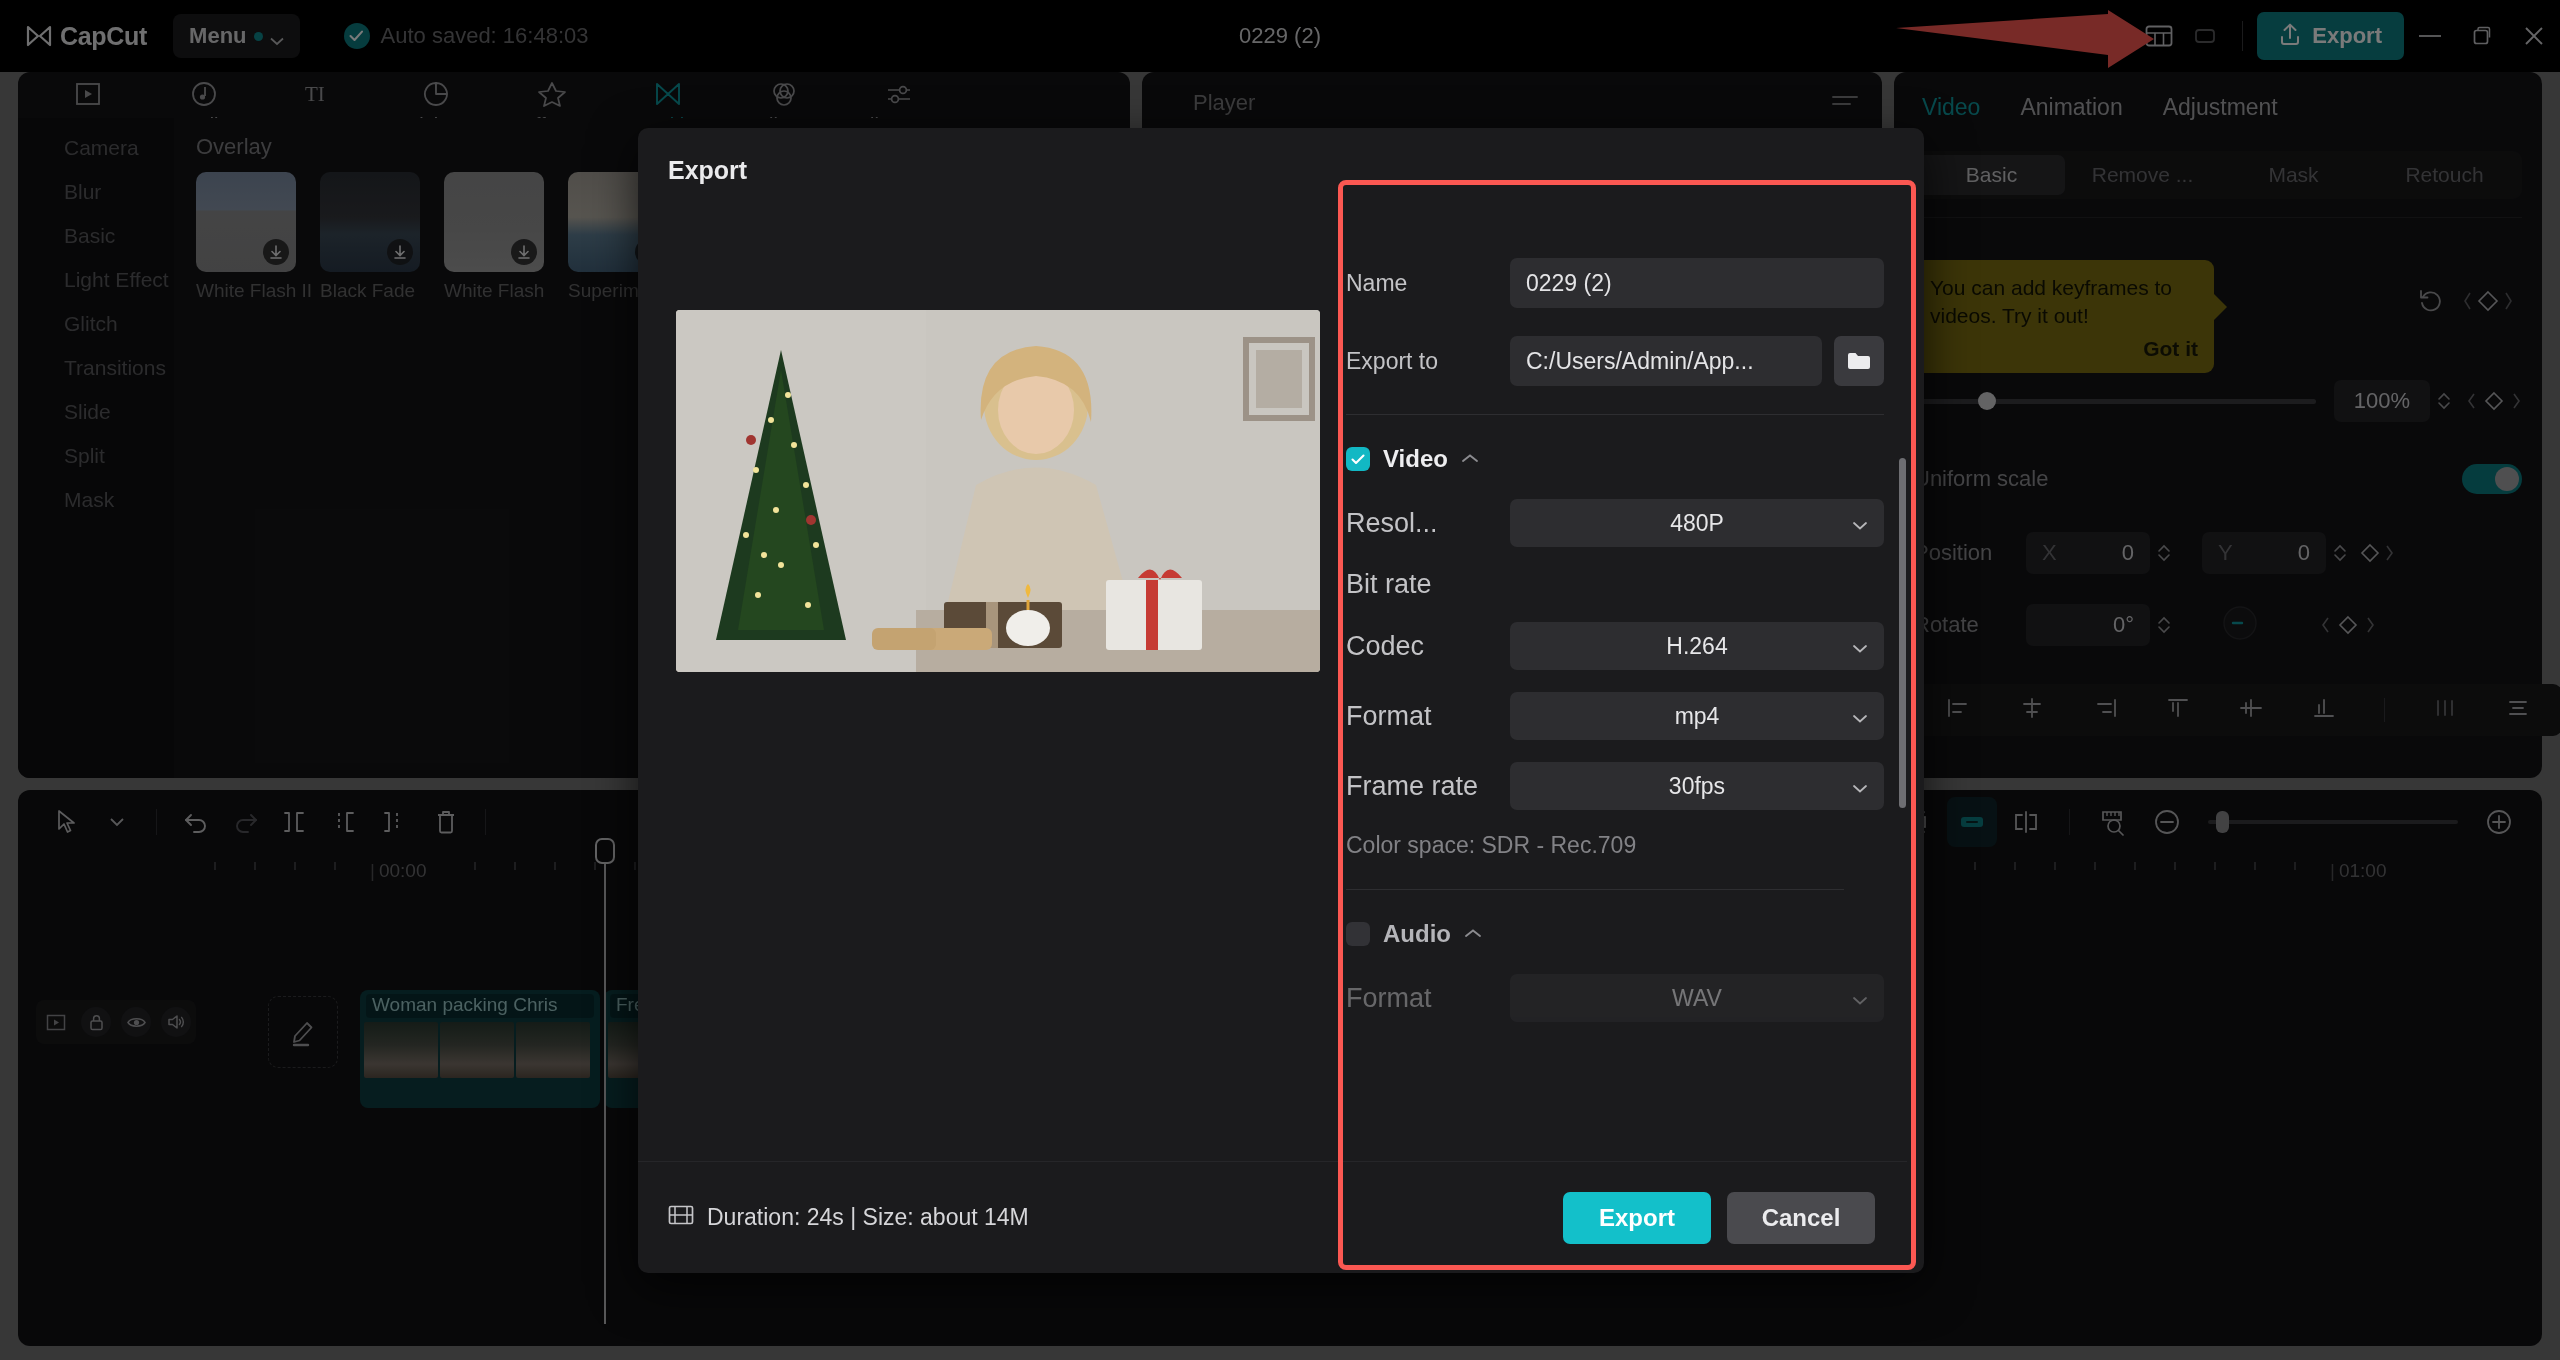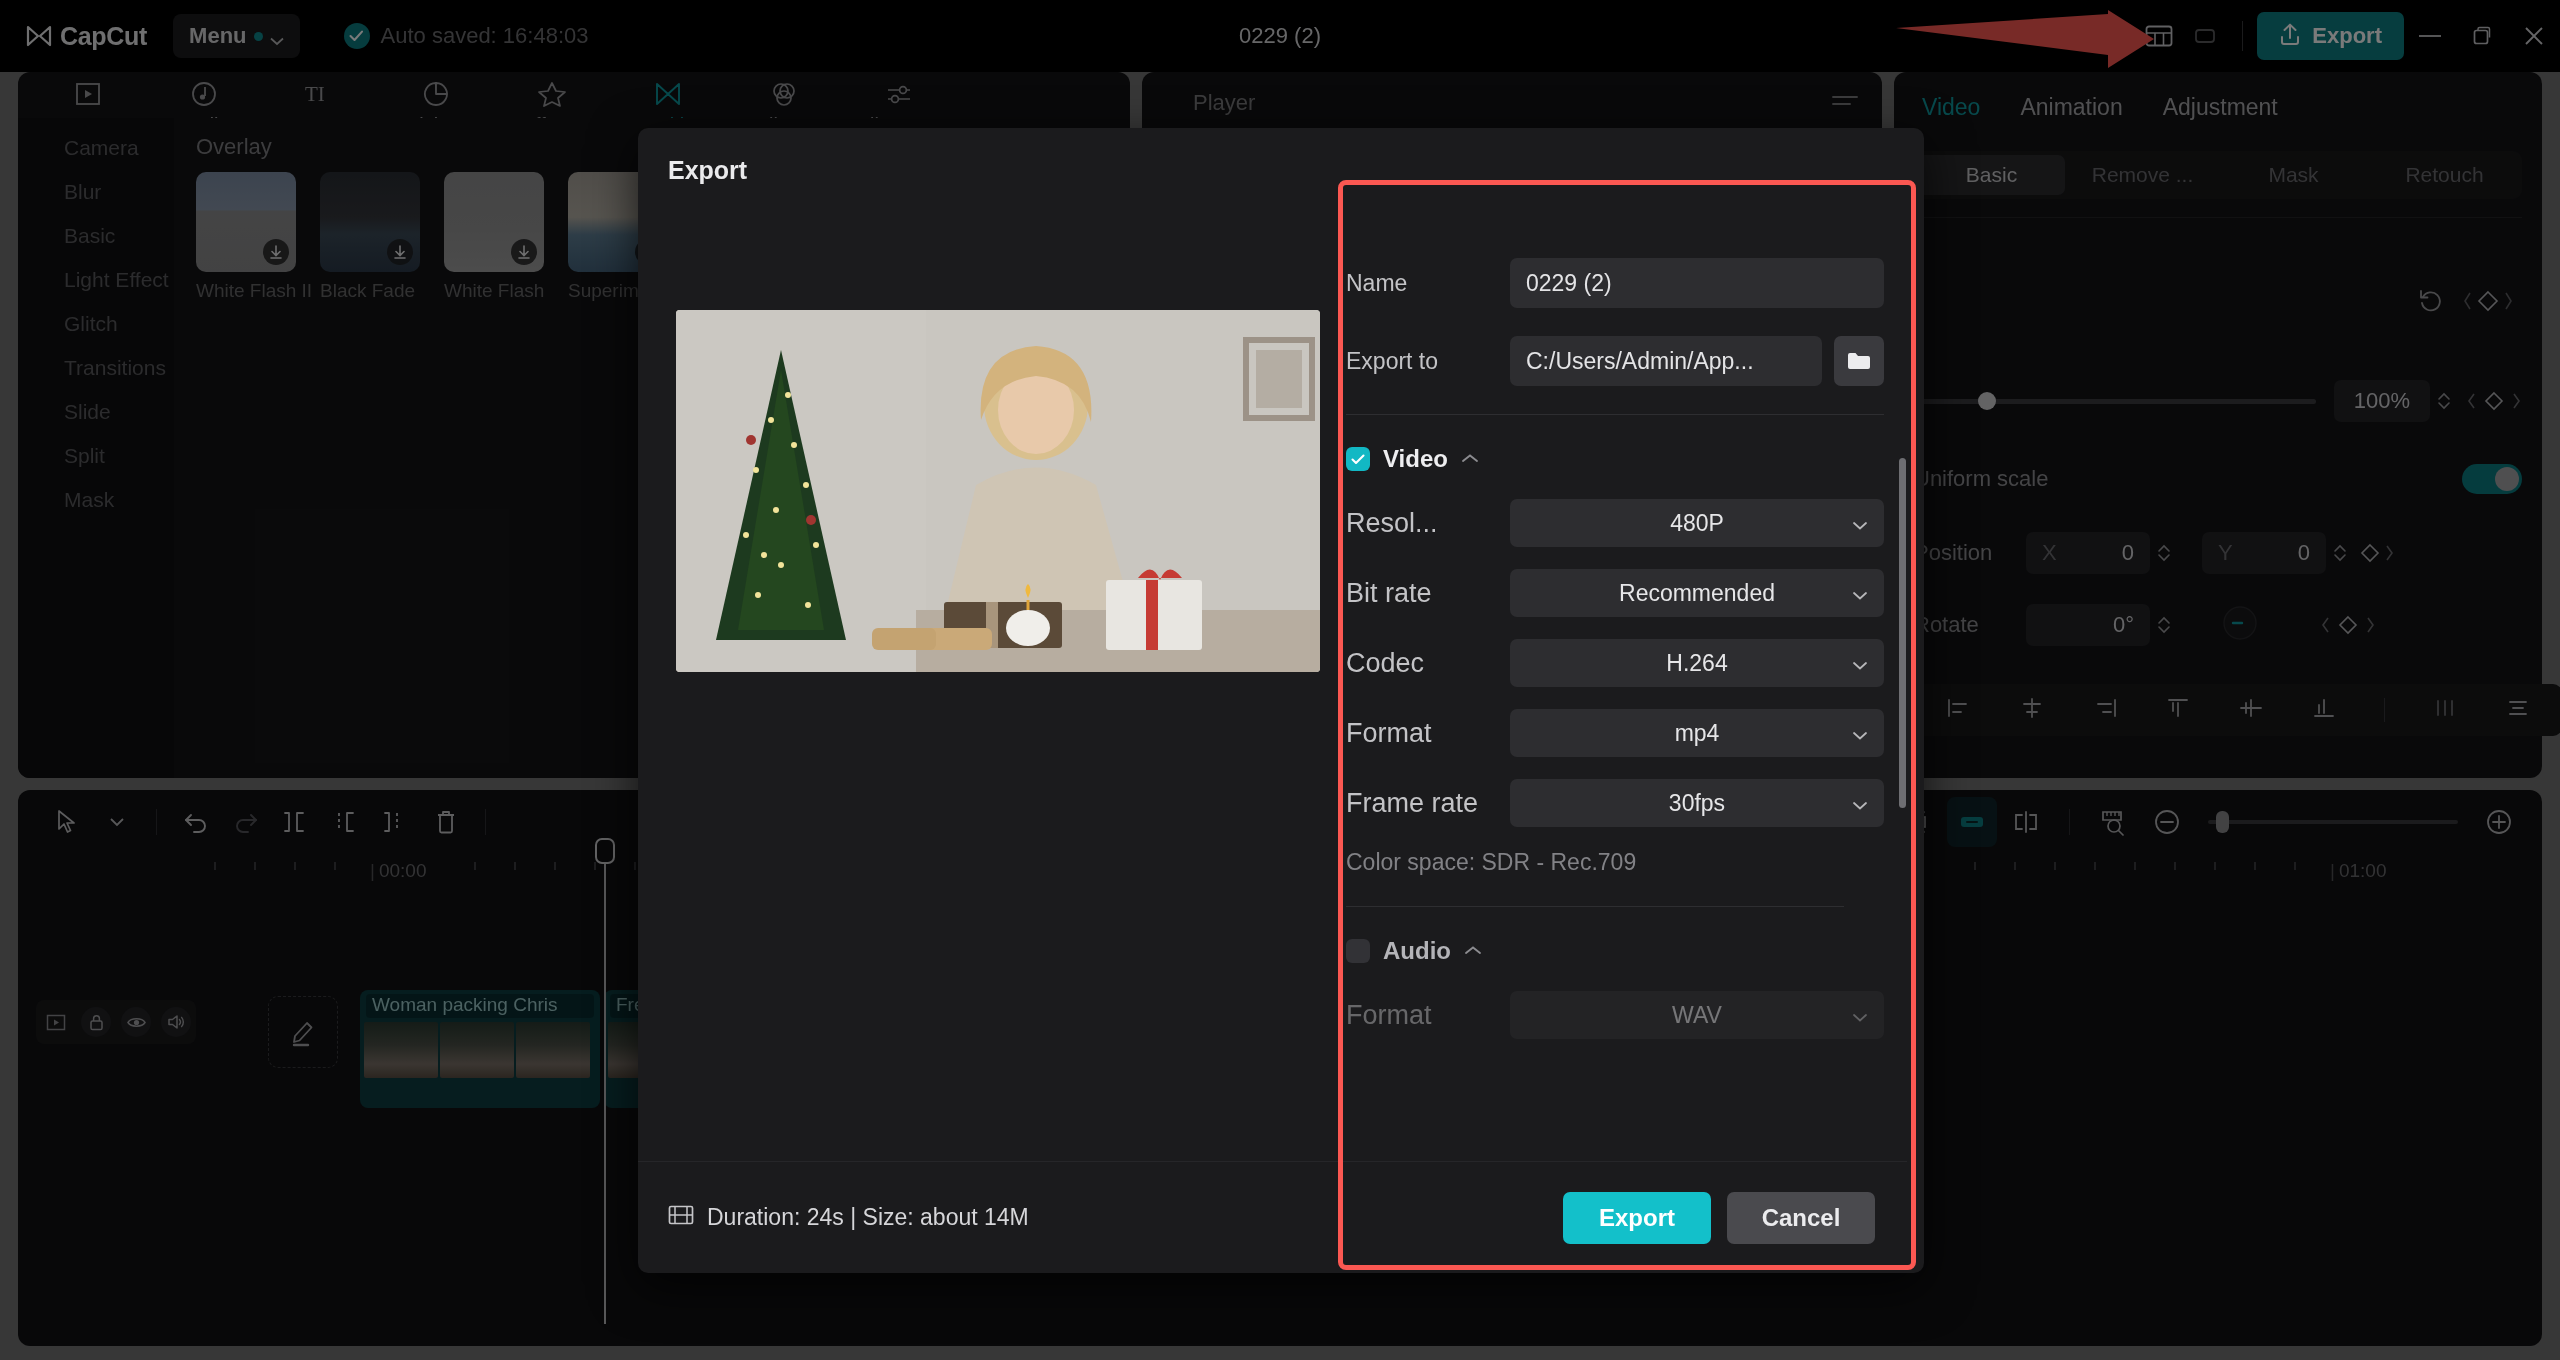--- a/index.html
+++ b/index.html
@@ -451,20 +451,24 @@
       <span class="rp-tab">Adjustment</span>
     </div>
     <div class="rp-subtabs">
       <span class="rp-subtab active">Basic</span>
       <span class="rp-subtab">Remove ...</span>
       <span class="rp-subtab">Mask</span>
       <span class="rp-subtab">Retouch</span>
     </div>
     <div class="rp-divider"></div>
 
+    <div class="tooltip">
+      <div class="txt">You can add keyframes to videos. Try it out!</div>
+      <div class="got">Got it</div>
+    </div>
 
     <div class="row" style="position:absolute; left:0; top:300px; width:648px;">
       <div style="flex:1; margin-right:18px;">
         <div class="slider-track">
           <div class="slider-knob" style="left:16%;"></div>
         </div>
       </div>
       <div class="num-box" style="width:96px;">100%</div>
       <span class="stepper">
         <svg width="14" height="20" viewBox="0 0 14 20">
@@ -861,26 +865,20 @@
           <span class="sel-label">Resol...</span>
           <span class="sel-box">
             <span>480P</span>
             <span class="chev"><svg width="16" height="10" viewBox="0 0 16 10">
                   <path d="M2 2.5 L8 8 L14 2.5" fill="none" stroke="#b6b6b9" stroke-width="1.8" stroke-linecap="round"></path>
                 </svg></span>
           </span>
         </div>
         <div class="sel-row">
           <span class="sel-label">Bit rate</span>
-          <span class="sel-box">
-            <span>Recommended</span>
-            <span class="chev"><svg width="16" height="10" viewBox="0 0 16 10">
-                  <path d="M2 2.5 L8 8 L14 2.5" fill="none" stroke="#b6b6b9" stroke-width="1.8" stroke-linecap="round"></path>
-                </svg></span>
-          </span>
         </div>
         <div class="sel-row">
           <span class="sel-label">Codec</span>
           <span class="sel-box">
             <span>H.264</span>
             <span class="chev"><svg width="16" height="10" viewBox="0 0 16 10">
                   <path d="M2 2.5 L8 8 L14 2.5" fill="none" stroke="#b6b6b9" stroke-width="1.8" stroke-linecap="round"></path>
                 </svg></span>
           </span>
         </div>

